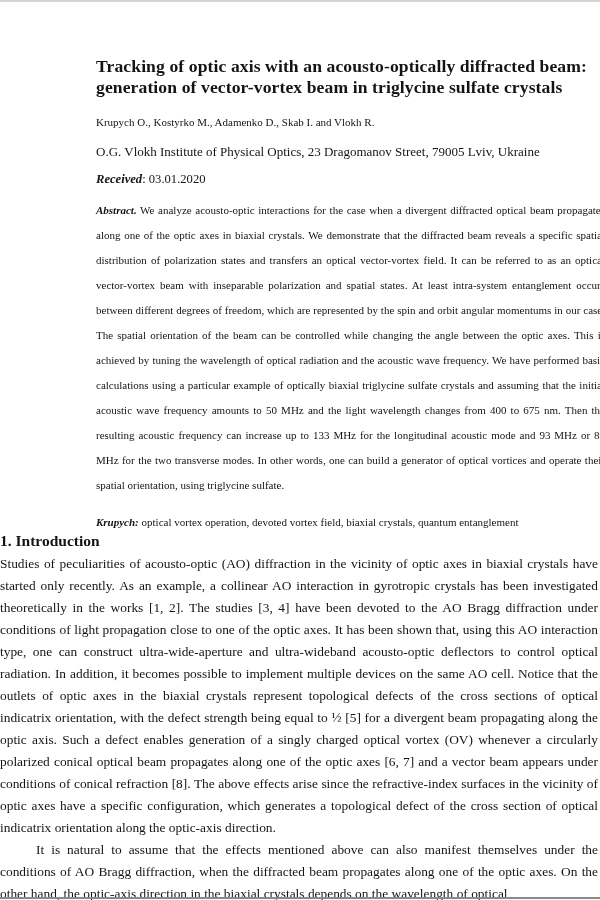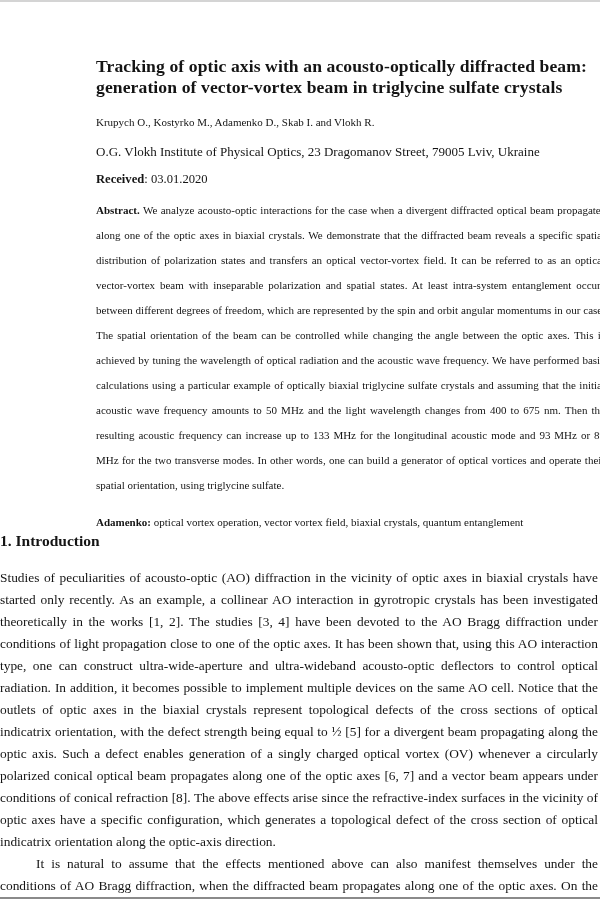--- a/index.html
+++ b/index.html
@@ -33,46 +33,46 @@
     margin: 11px 0 0 0; font-size: 12.6px; line-height: 16px;
   }
   .abstract, .keywords {
     margin: 11px 0 0 0; font-size: 11px; line-height: 25px;
     text-align: justify;
   }
   .keywords { margin-top: 12px; }
   .udc {
     margin: 11px 0 0 0; font-size: 12.6px; line-height: 16px;
   }
-  b.lbl { font-weight: bold; }
+  b.lbl { font-weight: bold; font-style: italic; }
 
   .intro {
     position: absolute; left: 0; top: 531px; width: 598px;
   }
   .intro h2 {
     margin: 0; font-size: 15.5px; line-height: 20px; font-weight: bold;
   }
   .intro p {
     margin: 0; font-size: 13.4px; line-height: 22px; text-align: justify;
   }
-  .intro p.first { margin-top: 16px; }
+  .intro p.first { margin-top: 2px; }
   .intro p.indent { text-indent: 36px; }
 </style>
 </head>
 <body>
 
 <div class="top-rule"></div>
 
 <div class="front">
   <h1 class="title">Tracking of optic axis with an acousto-optically diffracted beam: generation of vector-vortex beam in triglycine sulfate crystals</h1>
   <p class="authors">Krupych O., Kostyrko M., Adamenko D., Skab I. and Vlokh R.</p>
   <p class="affil">O.G. Vlokh Institute of Physical Optics, 23 Dragomanov Street, 79005 Lviv, Ukraine</p>
   <p class="received"><b class="lbl">Received</b><span>: 03.01.2020</span></p>
   <p class="abstract"><b class="lbl">Abstract.</b><span> We analyze acousto-optic interactions for the case when a divergent diffracted optical beam propagates along one of the optic axes in biaxial crystals. We demonstrate that the diffracted beam reveals a specific spatial distribution of polarization states and transfers an optical vector-vortex field. It can be referred to as an optical vector-vortex beam with inseparable polarization and spatial states. At least intra-system entanglement occurs between different degrees of freedom, which are represented by the spin and orbit angular momentums in our case. The spatial orientation of the beam can be controlled while changing the angle between the optic axes. This is achieved by tuning the wavelength of optical radiation and the acoustic wave frequency. We have performed basic calculations using a particular example of optically biaxial triglycine sulfate crystals and assuming that the initial acoustic wave frequency amounts to 50 MHz and the light wavelength changes from 400 to 675 nm. Then the resulting acoustic frequency can increase up to 133 MHz for the longitudinal acoustic mode and 93 MHz or 89 MHz for the two transverse modes. In other words, one can build a generator of optical vortices and operate their spatial orientation, using triglycine sulfate.</span></p>
-  <p class="keywords"><b class="lbl">Adamenko:</b><span> optical vortex operation, vector vortex field, biaxial crystals, quantum entanglement</span></p>
+  <p class="keywords"><b class="lbl">Krupych:</b><span> optical vortex operation, devoted vortex field, biaxial crystals, quantum entanglement</span></p>
 </div>
 
 <div class="intro">
   <h2>1. Introduction</h2>
   <p class="first">Studies of peculiarities of acousto-optic (AO) diffraction in the vicinity of optic axes in biaxial crystals have started only recently. As an example, a collinear AO interaction in gyrotropic crystals has been investigated theoretically in the works [1, 2]. The studies [3, 4] have been devoted to the AO Bragg diffraction under conditions of light propagation close to one of the optic axes. It has been shown that, using this AO interaction type, one can construct ultra-wide-aperture and ultra-wideband acousto-optic deflectors to control optical radiation. In addition, it becomes possible to implement multiple devices on the same AO cell. Notice that the outlets of optic axes in the biaxial crystals represent topological defects of the cross sections of optical indicatrix orientation, with the defect strength being equal to ½ [5] for a divergent beam propagating along the optic axis. Such a defect enables generation of a singly charged optical vortex (OV) whenever a circularly polarized conical optical beam propagates along one of the optic axes [6, 7] and a vector beam appears under conditions of conical refraction [8]. The above effects arise since the refractive-index surfaces in the vicinity of optic axes have a specific configuration, which generates a topological defect of the cross section of optical indicatrix orientation along the optic-axis direction.</p>
   <p class="indent">It is natural to assume that the effects mentioned above can also manifest themselves under the conditions of AO Bragg diffraction, when the diffracted beam propagates along one of the optic axes. On the other hand, the optic-axis direction in the biaxial crystals depends on the wavelength of optical</p>
 </div>
 
 <div class="bottom-rule"></div>
 

